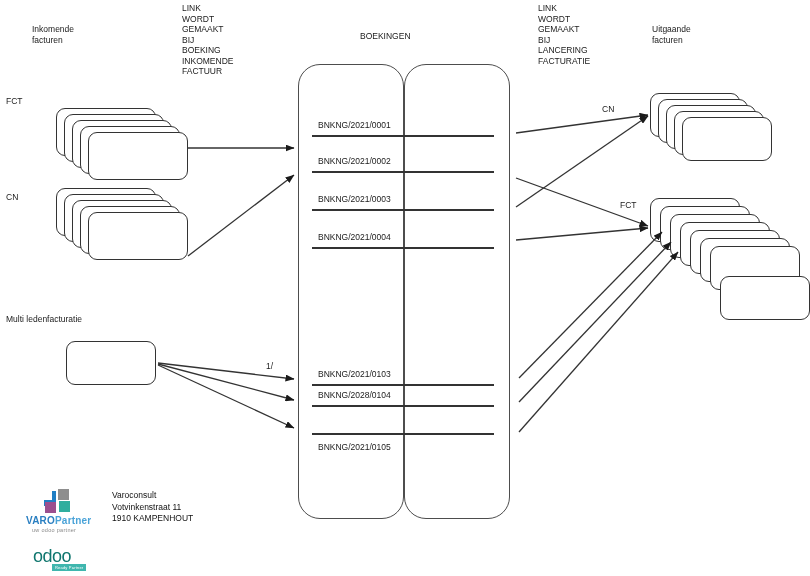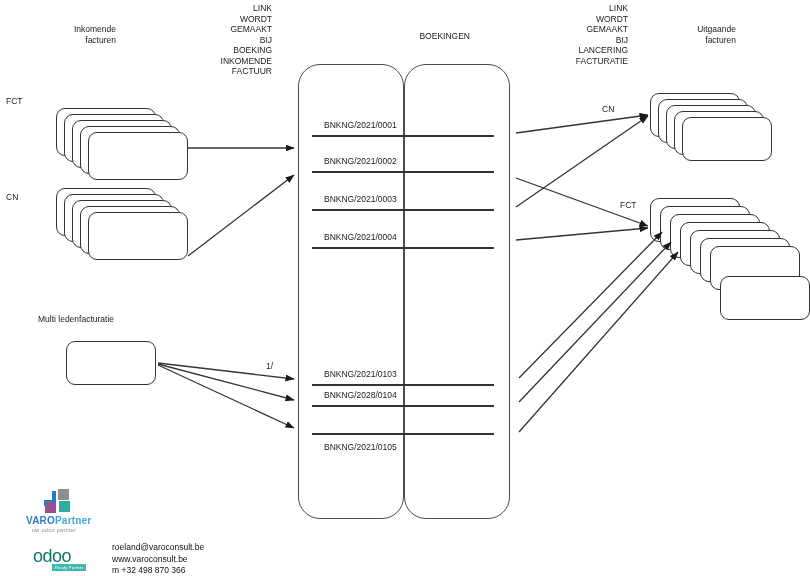--- a/index.html
+++ b/index.html
@@ -18,21 +18,21 @@
     height: 576px;
     background: #ffffff;
     overflow: hidden;
   }
   .lbl {
     position: absolute;
     font-size: 8.5px;
     line-height: 10.5px;
     color: #1a1a1a;
     white-space: pre-line;
-    text-align: right;
+    text-align: left;
   }
   .lbl-left {
     text-align: left;
   }
   .card {
     position: absolute;
     box-sizing: border-box;
     border: 1px solid #333333;
     border-radius: 9px;
     background: #ffffff;
@@ -43,21 +43,20 @@
     border: 1px solid #4d4d4d;
     border-radius: 22px;
     background: #ffffff;
   }
   .bknum {
     position: absolute;
     font-size: 8.5px;
     line-height: 10px;
     color: #1a1a1a;
     white-space: nowrap;
-    margin-left: 6px;
   }
   .bkline {
     position: absolute;
     height: 2px;
     background: #333333;
   }
   svg.arrows {
     position: absolute;
     left: 0;
     top: 0;
@@ -128,21 +127,21 @@
 LANCERING
 FACTURATIE</div>
 
   <div class="lbl" style="left:652px; top:24px; width:84px;">Uitgaande
 facturen</div>
 
   <div class="lbl lbl-left" style="left:6px; top:96px; width:40px;">FCT</div>
 
   <div class="lbl lbl-left" style="left:6px; top:192px; width:40px;">CN</div>
 
-  <div class="lbl lbl-left" style="left:6px; top:314px; width:140px;text-align:center;">Multi ledenfacturatie</div>
+  <div class="lbl lbl-left" style="left:6px; top:314px; width:140px;">Multi ledenfacturatie</div>
 
   <div class="card" style="left:56px;  top:108px; width:100px; height:48px;"></div>
   <div class="card" style="left:64px;  top:114px; width:100px; height:48px;"></div>
   <div class="card" style="left:72px;  top:120px; width:100px; height:48px;"></div>
   <div class="card" style="left:80px;  top:126px; width:100px; height:48px;"></div>
   <div class="card" style="left:88px;  top:132px; width:100px; height:48px;"></div>
 
   <div class="card" style="left:56px;  top:188px; width:100px; height:48px;"></div>
   <div class="card" style="left:64px;  top:194px; width:100px; height:48px;"></div>
   <div class="card" style="left:72px;  top:200px; width:100px; height:48px;"></div>
@@ -231,17 +230,17 @@
     <rect x="19" y="14" width="11" height="11" fill="#2fae9e"></rect>
   </svg>
 
   <div class="brand-name" style="left:26px; top:515px; color:#2a7fc1;">VARO</div>
   <div class="brand-name" style="left:55px; top:515px; color:#4aa3d8;">Partner</div>
   <div class="brand-tag" style="left:32px; top:527px;">uw odoo partner</div>
 
   <div class="odoo-word" style="left:33px; top:546px;">odoo</div>
   <div class="odoo-badge" style="left:52px; top:564px;">Ready Partner</div>
 
-  <div class="footer-contact" style="left:112px; top:542px;">roeland@varoconsult.be
-www.varoconsult.be
-m  +32 498 870 366</div>
+  <div class="footer-contact" style="left:112px; top:490px;">Varoconsult
+Votvinkenstraat 11
+1910 KAMPENHOUT</div>
 
 </div>
 
 </body></html>

